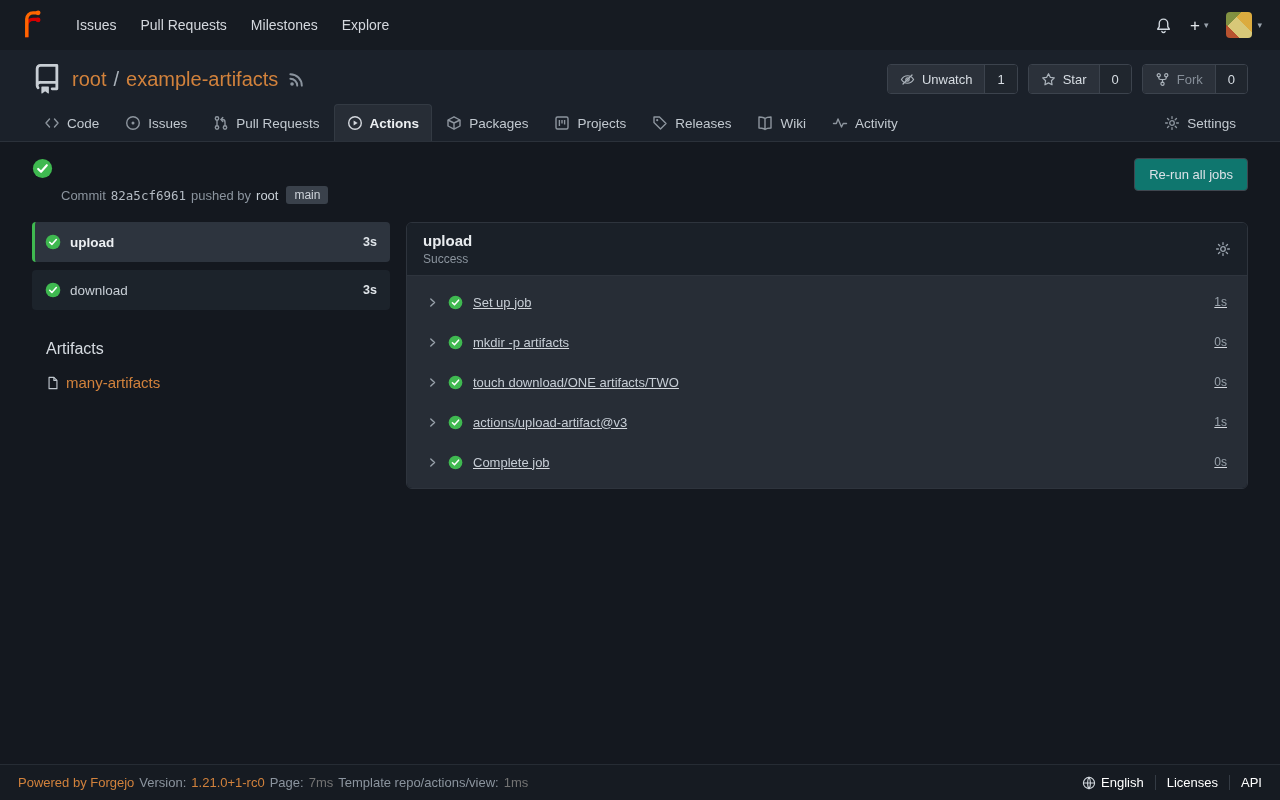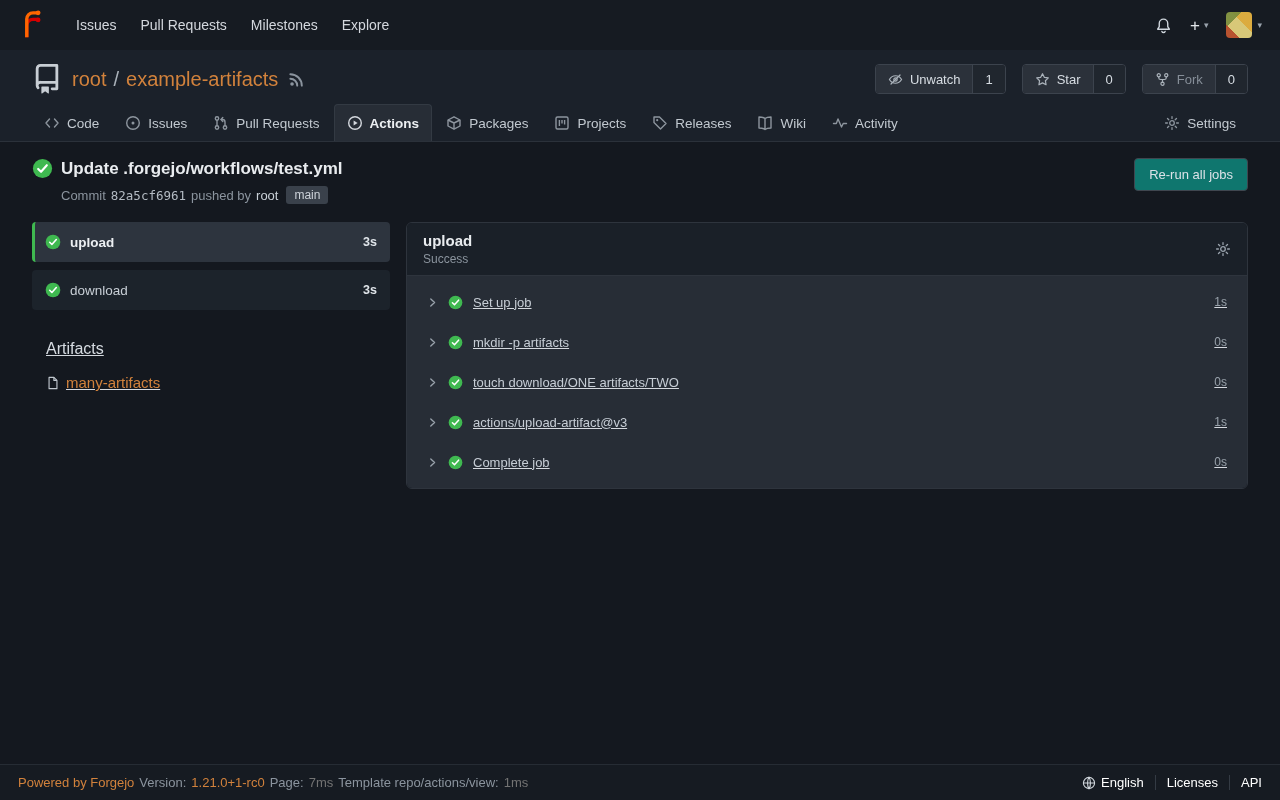--- a/index.html
+++ b/index.html
@@ -30,21 +30,21 @@
       #d8c878; }
 
   
   .repo-band { background:#1b212a; padding:14px 32px 0; border-bottom:1px solid #2b313a; flex-shrink:0; }
   .repo-title-row { display:flex; align-items:center; }
   .repo-icon { color:#c8ced4; margin-right:10px; display:flex; }
   .repo-owner, .repo-name { font-size:20px; color:#d2823c; font-weight:500; }
   .repo-sep { font-size:20px; color:#aab2ba; margin:0 7px; }
   .rss { color:#8b949e; margin-left:10px; display:flex; }
   .repo-actions { margin-left:auto; display:flex; gap:10px; }
-  .btn-group { display:flex; border:1px solid #3c434d; border-radius:4px; overflow:hidden; height:30px;margin-left:6px; }
+  .btn-group { display:flex; border:1px solid #3c434d; border-radius:4px; overflow:hidden; height:30px; }
   .btn-main { display:flex; align-items:center; gap:7px; background:#2b313a; padding:0 12px; font-size:13px; color:#d7dde3; }
   .btn-main .bicon { color:#aab2ba; display:flex; }
   .btn-main.dim { color:#868e98; }
   .btn-count { display:flex; align-items:center; background:#20262e; padding:0 12px; border-left:1px solid #3c434d; font-size:13px; color:#d7dde3; }
 
   .tabs { display:flex; align-items:flex-end; margin-top:10px; gap:2px; }
   .tab { display:flex; align-items:center; gap:7px; padding:10px 12px; font-size:13.5px; color:#c2c9d0; cursor:pointer; }
   .tab .tab-icon { color:#8d959e; display:flex; }
   .tab.active { background:#272d36; border:1px solid #333a43; border-bottom:none; border-radius:4px 4px 0 0; font-weight:700; color:#eceff2; }
   .tab.active .tab-icon { color:#d4d8de; }
@@ -63,21 +63,21 @@
 
   .run-body { display:flex; gap:16px; margin-top:18px; }
   .left-col { width:358px; flex-shrink:0; }
   .job-item { display:flex; align-items:center; height:40px; padding:0 13px; border-radius:4px; margin-bottom:8px; background:#1c232b; cursor:pointer; }
   .job-item.selected { background:#2d343e; border-left:3px solid #3fb950; padding-left:10px; }
   .job-check { display:flex; margin-right:9px; }
   .job-name { font-size:13.5px; color:#c8cfd6; }
   .job-item.selected .job-name { font-weight:700; color:#eceff2; }
   .job-duration { margin-left:auto; font-size:12.5px; font-weight:700; color:#dfe4e9; }
 
-  .artifacts { margin-top:30px; padding-left:14px;text-decoration:underline; }
+  .artifacts { margin-top:30px; padding-left:14px; }
   .artifacts-title { font-size:16px; font-weight:400; color:#d7dce2; }
   .artifact-item { display:flex; align-items:center; gap:6px; margin-top:16px; }
   .artifact-icon { color:#c0c7ce; display:flex; }
   .artifact-link { font-size:15px; color:#d2823c; }
 
   .job-card { flex:1; border:1px solid #2e343d; border-radius:6px; overflow:hidden; align-self:flex-start; width:100%; }
   .job-card-header { background:#1a2028; padding:9px 16px; display:flex; align-items:center; border-bottom:1px solid #2e343d; }
   .job-card-name { font-size:15px; font-weight:700; color:#e9ecef; }
   .job-card-status { font-size:12px; color:#8b949e; margin-top:3px; }
   .job-card-gear { margin-left:auto; color:#9aa3ad; display:flex; cursor:pointer; }
@@ -290,21 +290,20 @@
 <main class="main">
   <div class="run-top">
     <div>
       <div class="run-title-row">
         <span>
           <svg width="21" height="21" viewBox="0 0 16 16">
               <circle cx="8" cy="8" r="7.3" fill="#3fb950"></circle>
               <path d="M4.7 8.3l2.2 2.2 4.4-5" fill="none" stroke="#ffffff" stroke-width="1.6" stroke-linecap="round" stroke-linejoin="round"></path>
             </svg>
         </span>
-        <h1 class="run-title">Update .forgejo/workflows/test.yml</h1>
       </div>
       <div class="commit-line">
         <span>Commit</span>
         <a class="commit-sha">82a5cf6961</a>
         <span>pushed by</span>
         <a class="commit-author">root</a>
         <span class="badge-main">main</span>
       </div>
     </div>
     <button class="rerun-btn">Re-run all jobs</button>

